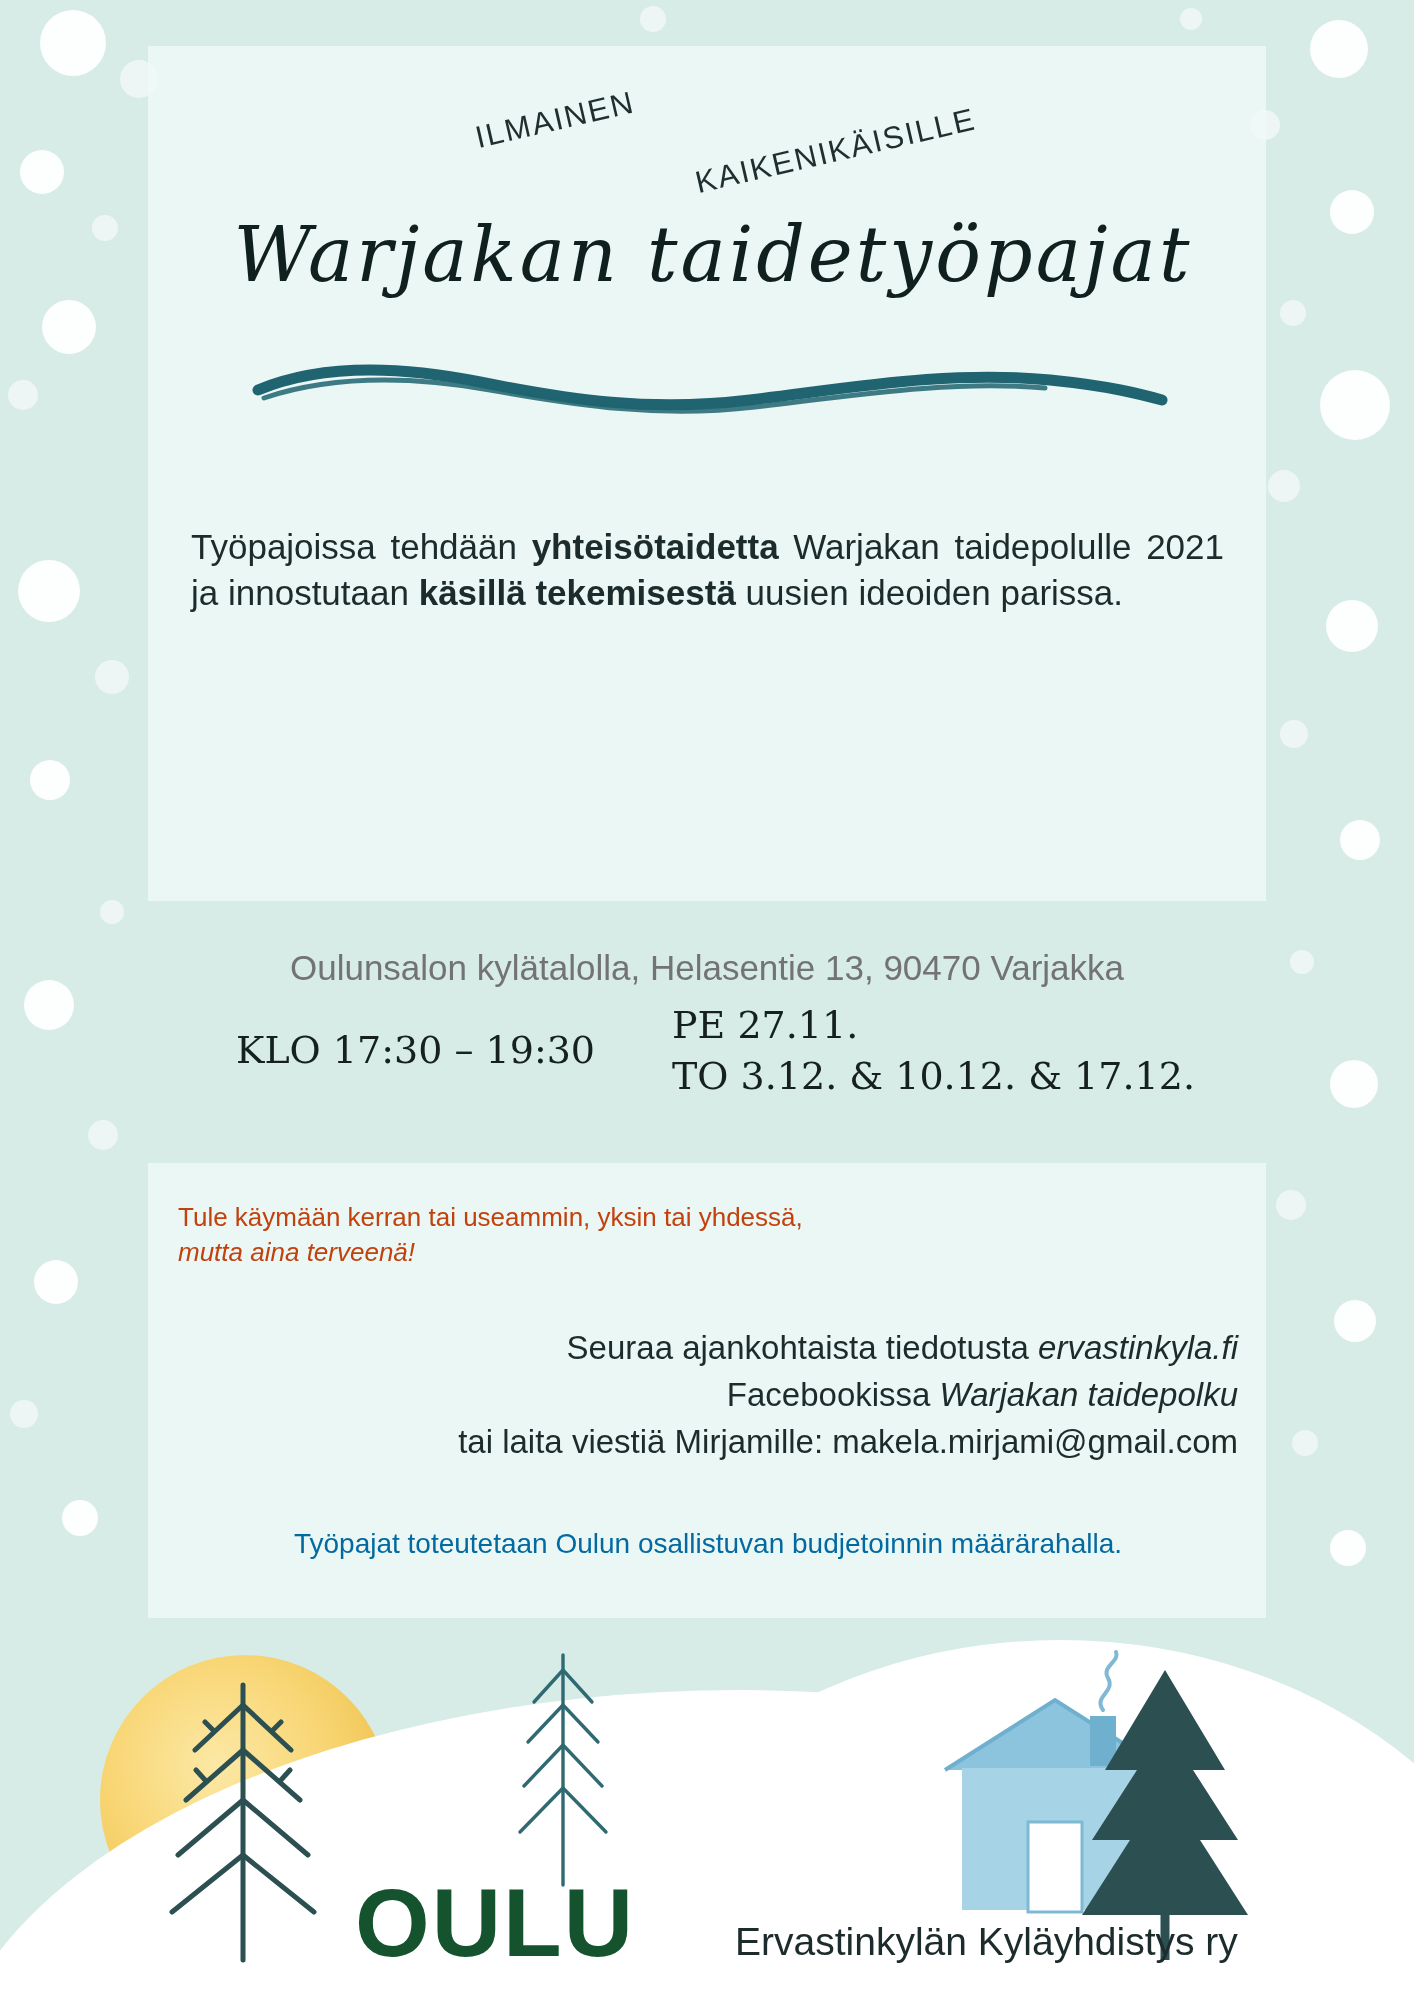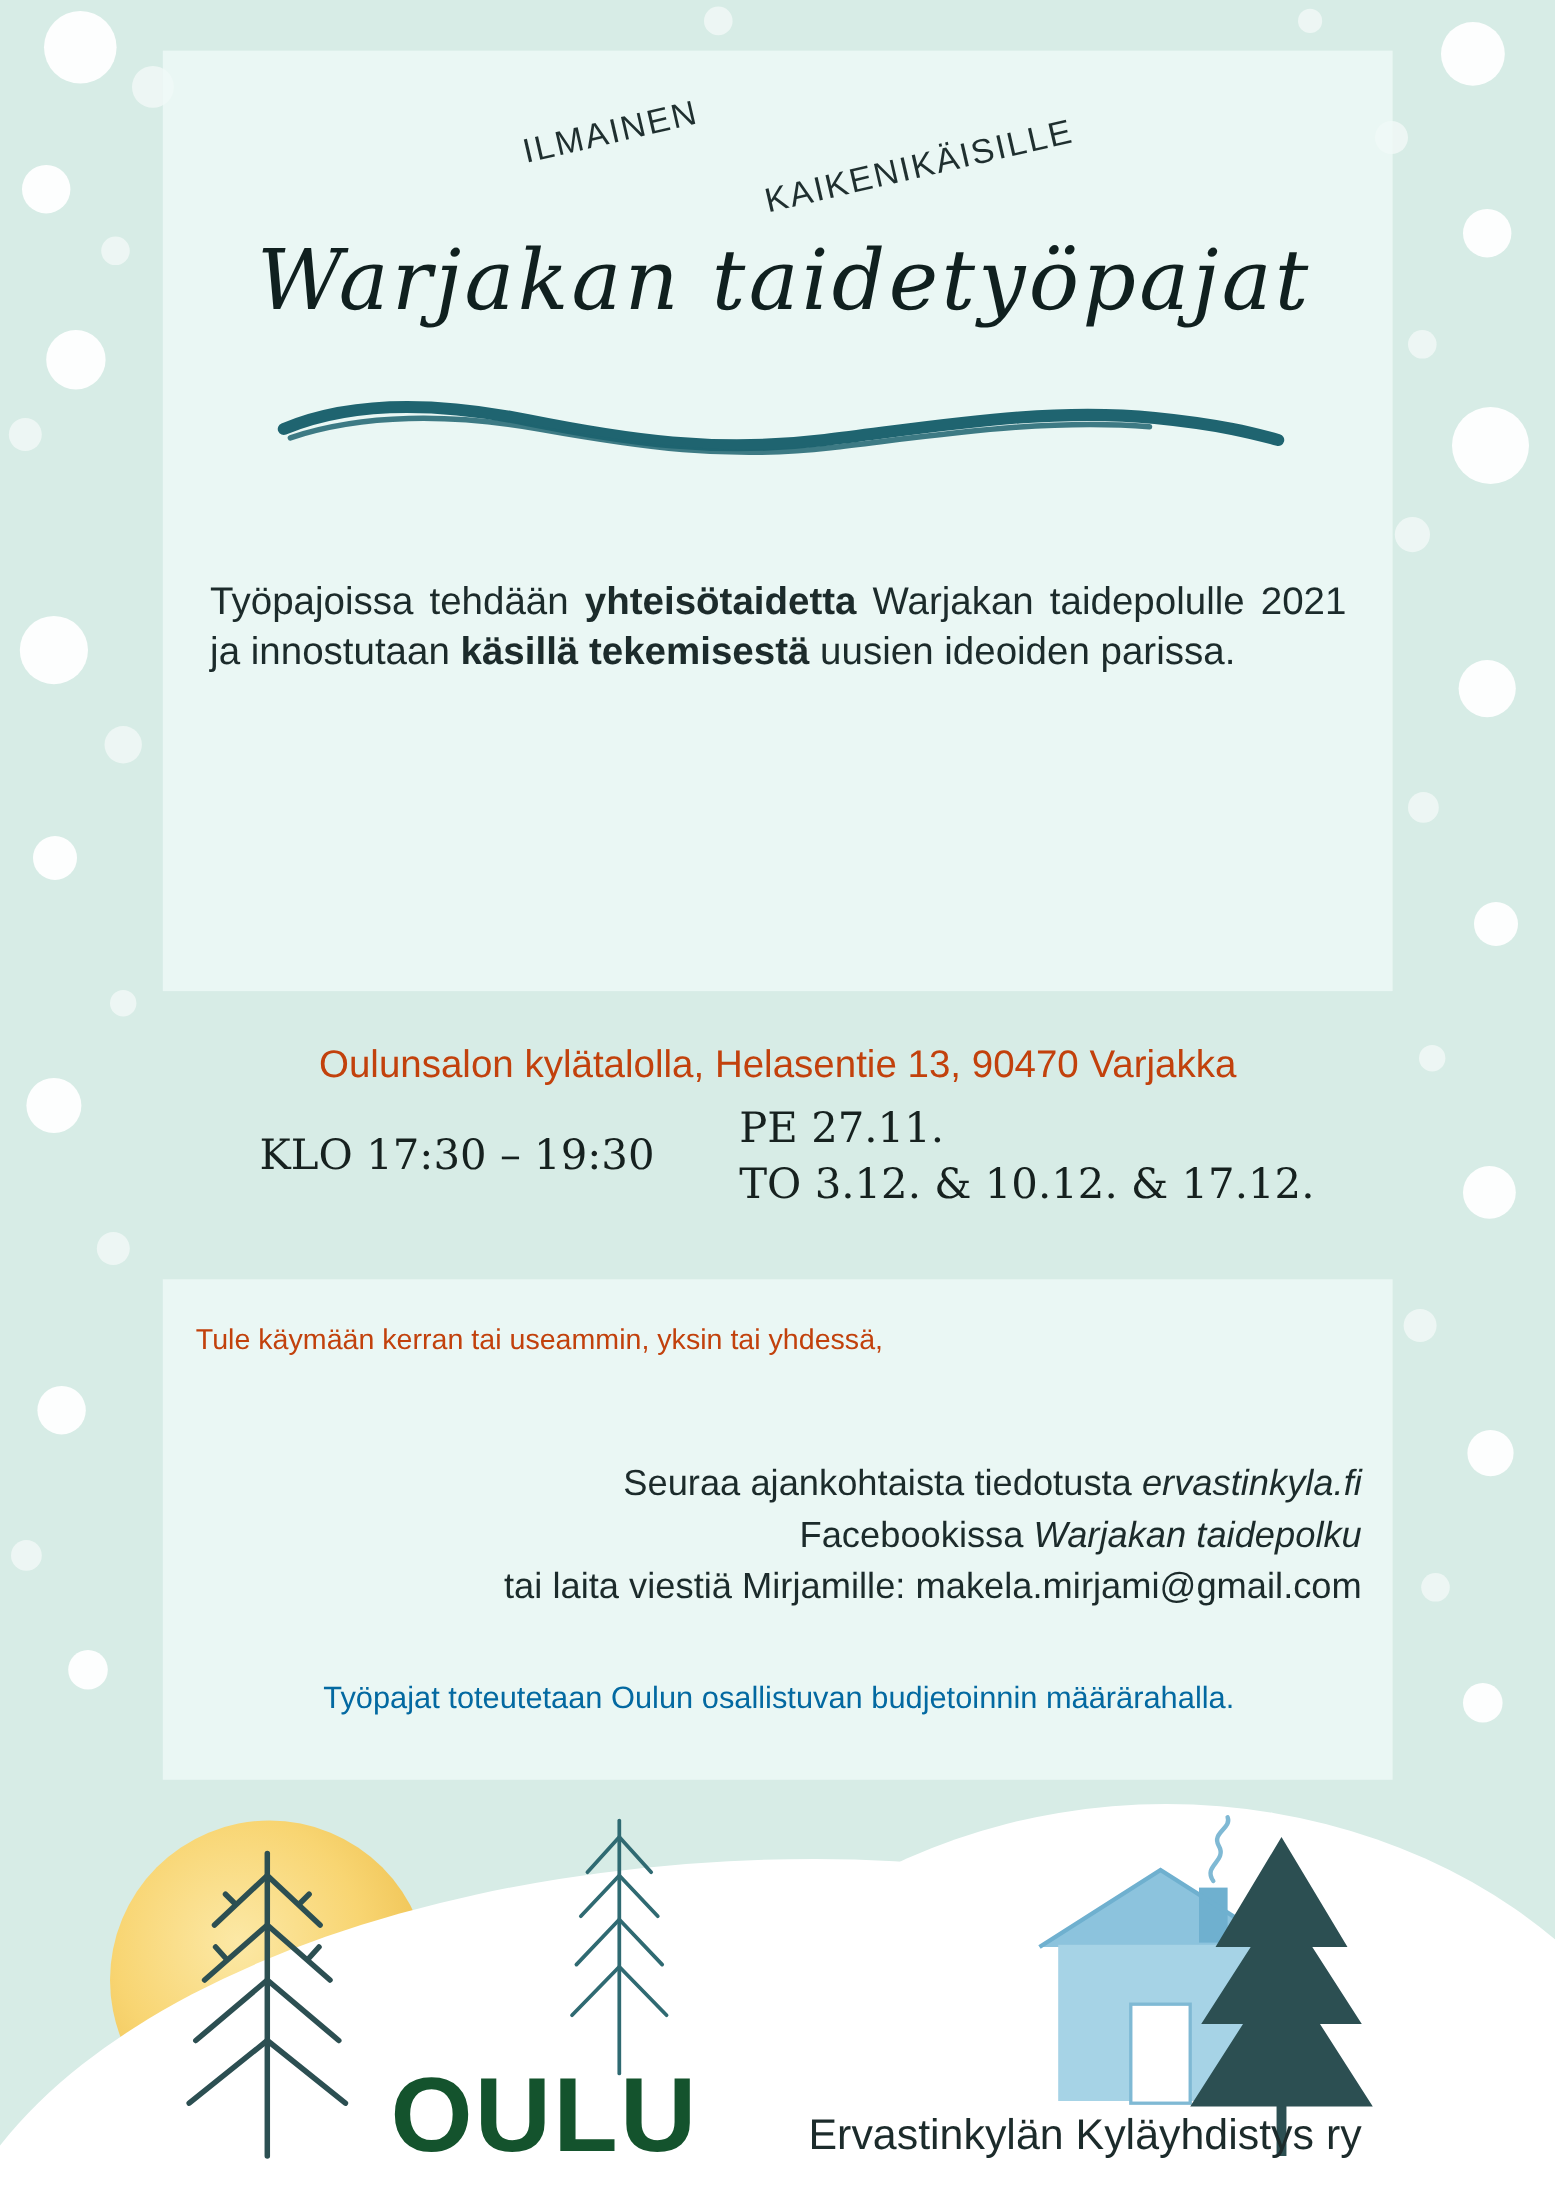--- a/index.html
+++ b/index.html
@@ -46,21 +46,21 @@
   #intro{
     position:absolute;left:175px;top:508px;width:1065px;
     font-size:35px;line-height:1.30;text-align:justify;color:#1c2b2b;
   }
   #intro p{margin:16px;}
   #intro b{font-weight:bold;}
   #intro .para2{margin-top:14px;}
 
   #venue{
     position:absolute;left:0;right:0;top:948px;text-align:center;
-    font-size:35px;color:#c2410c;
+    font-size:35px;color:#737373;
   }
 
   #time{
     position:absolute;left:236px;top:1028px;
     font-family:"DejaVu Serif", serif;font-size:38px;color:#16211f;white-space:nowrap;
   }
   #dates{
     position:absolute;left:672px;top:1000px;
     font-family:"DejaVu Serif", serif;font-size:38px;line-height:1.35;color:#16211f;white-space:nowrap;
   }
@@ -171,20 +171,21 @@
 
   <div id="venue">Oulunsalon kylätalolla, Helasentie 13, 90470 Varjakka</div>
   <div id="time">KLO 17:30 – 19:30</div>
   <div id="dates">
     <div>PE 27.11.</div>
     <div>TO 3.12. &amp; 10.12. &amp; 17.12.</div>
   </div>
 
   <div id="come">
     <div>Tule käymään kerran tai useammin, yksin tai yhdessä,</div>
+    <div class="ital">mutta aina terveenä!</div>
   </div>
 
   <div id="follow">
     <div>
       <span>Seuraa ajankohtaista tiedotusta </span><span class="ital">ervastinkyla.fi</span>
     </div>
     <div>
       <span>Facebookissa </span><span class="ital">Warjakan taidepolku</span>
     </div>
     <div>tai laita viestiä Mirjamille: makela.mirjami@gmail.com</div>

